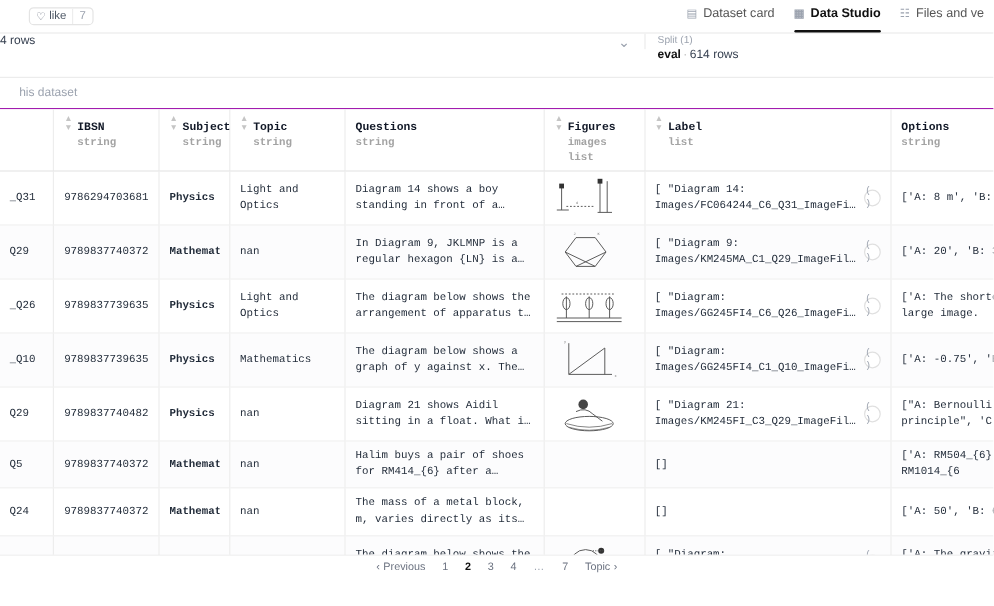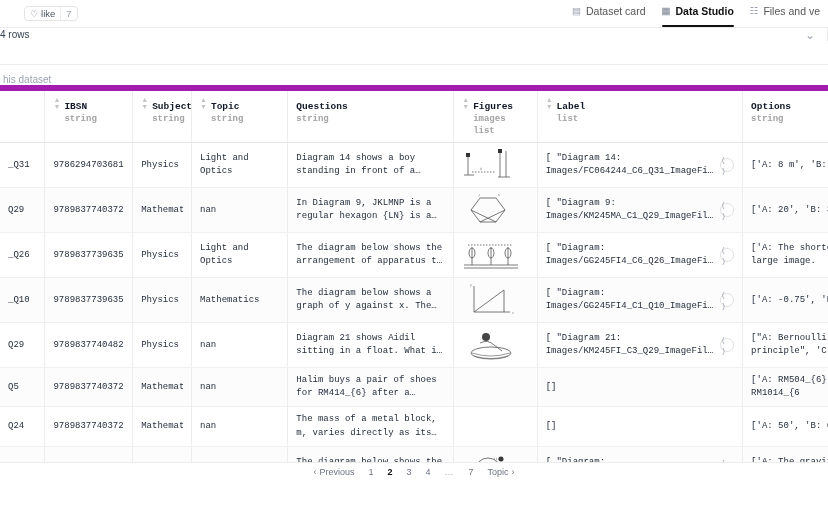--- a/index.html
+++ b/index.html
@@ -83,24 +83,24 @@
     padding-left: 10px;
   }
   .split-caption { font-size: 8.5px; color: #9ca3af; line-height: 1.3; }
   .split-value { font-size: 10px; color: #374151; line-height: 1.35; }
   .split-value b { font-weight: 700; color: #111; }
   .split-value .dot { color: #c2c2c2; margin: 0 2px; }
 
   
   .searchrow {
     height: 26px;
-    display: flex; align-items: flex-end;
-    border-bottom: 6px solid #a21caf;
+    display: flex; align-items: center;
+    border-bottom: 1px solid #a21caf;
     font-size: 10px; color: #9ca3af;
-    padding-left: 3px;
+    padding-left: 16px;
   }
 
   
   .table-wrap { height: 371px; overflow: hidden; position: relative; }
   table { border-collapse: collapse; table-layout: fixed; width: 1000px; }
   thead th {
     background: #fff;
     border-right: 1px solid #ededed;
     border-bottom: 1px solid #e6e6e6;
     text-align: left;
@@ -142,21 +142,21 @@
     display: flex; align-items: center; justify-content: center;
     font-size: 8px; background: #fff;
   }
 
   .thumb { width: 62px; height: 40px; display:block; }
   .thumb svg { width: 100%; height: 100%; }
 
   
   .c-id   { width: 42px; }
   .c-isbn { width: 82px; }
-  .c-subj { width: 55px; }
+  .c-subj { width: 55px; font-weight: bold; }
   .c-topic{ width: 90px; }
   .c-q    { width: 155px; }
   .c-fig  { width: 78px; }
   .c-label{ width: 192px; }
   .c-opt  { width: 240px; }
 
   
   .pager {
     height: 18px; border-top: 1px solid #ececec;
     display: flex; align-items: center; justify-content: center;
@@ -197,20 +197,26 @@
   </div>
 </div>
 
 <div class="splitbar">
   <div class="subset-box">
     <div class="subset-inner">
       <div class="subset-caption"></div>
       <div class="subset-value">4 rows</div>
     </div>
     <div class="chev">⌄</div>
+  </div>
+  <div class="split-box">
+    <div class="split-caption">Split (1)</div>
+    <div class="split-value">
+      <b>eval</b><span class="dot">·</span><span>614 rows</span>
+    </div>
   </div>
 </div>
 
 <div class="searchrow">
   <span>his dataset</span>
 </div>
 
 <div class="table-wrap">
   <table>
     <colgroup>

